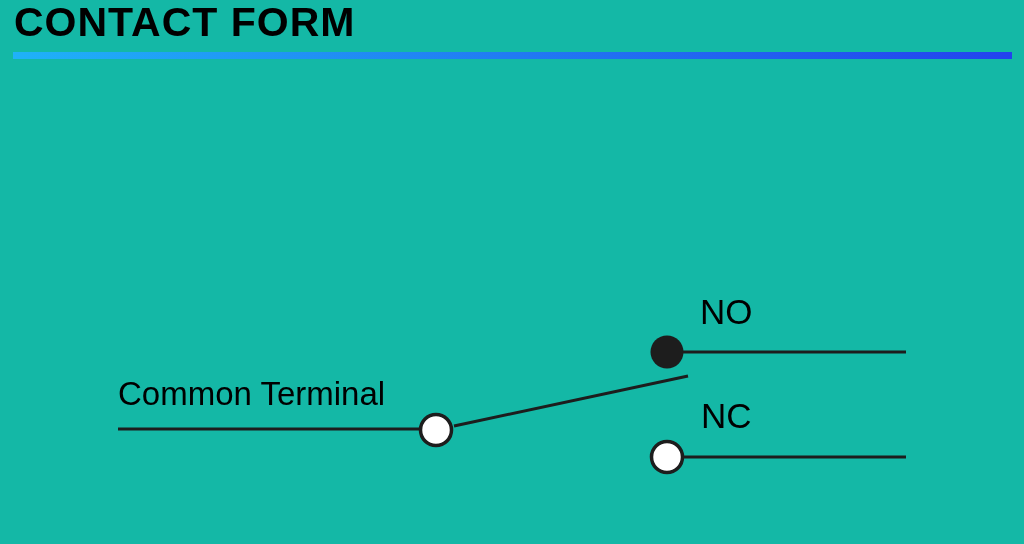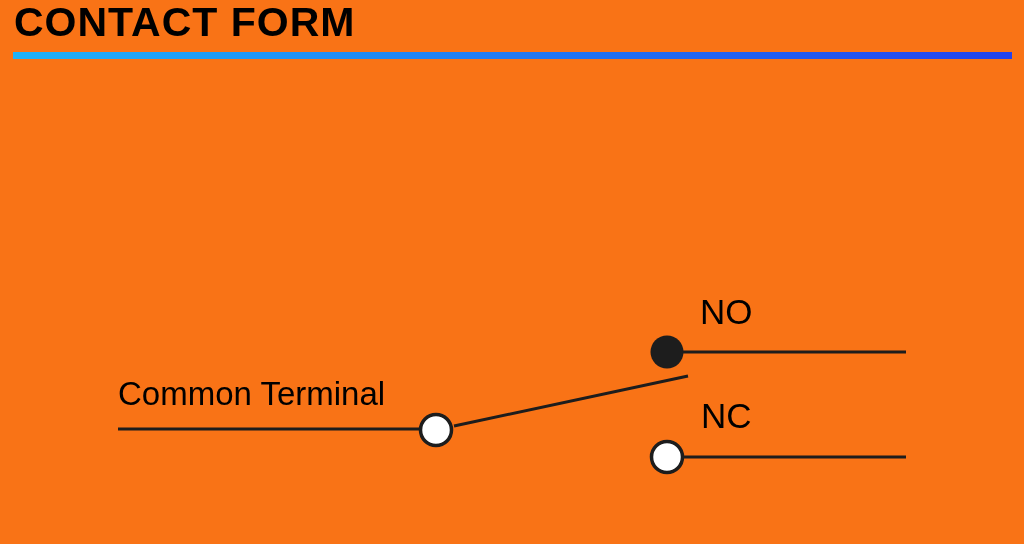--- a/index.html
+++ b/index.html
@@ -14,21 +14,21 @@
     width: 1024px;
     height: 544px;
     background: #ffffff;
     overflow: hidden;
     font-family: "Liberation Sans", sans-serif;
   }
   .page {
     position: relative;
     width: 1024px;
     height: 544px;
-    background: #f97316;
+    background: #14b8a6;
   }
   .page-title {
     position: absolute;
     left: 14px;
     top: 0px;
     font-family: "Liberation Sans", sans-serif;
     font-size: 41px;
     line-height: 44px;
     font-weight: bold;
     letter-spacing: 1px;

